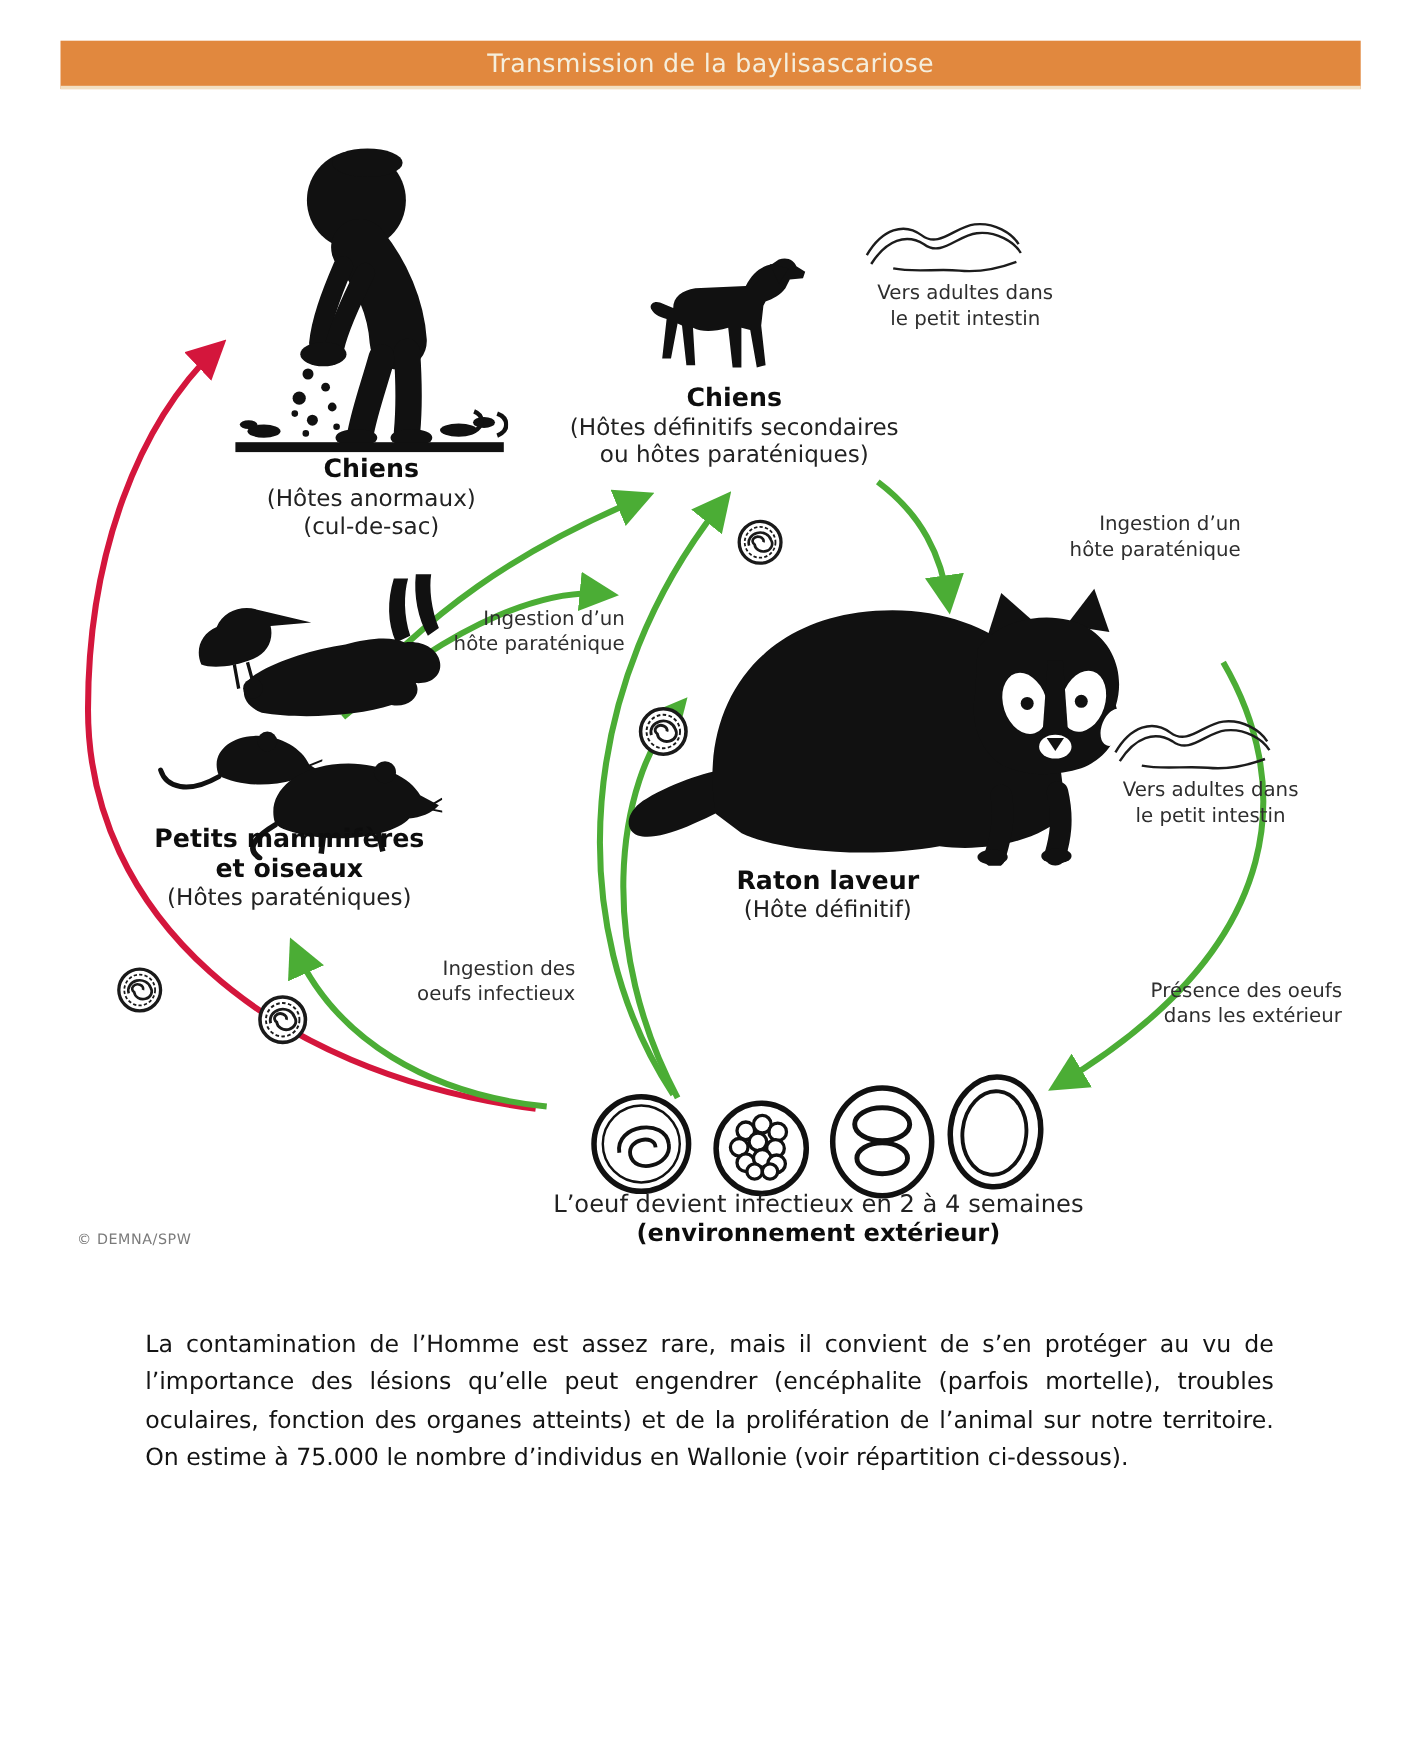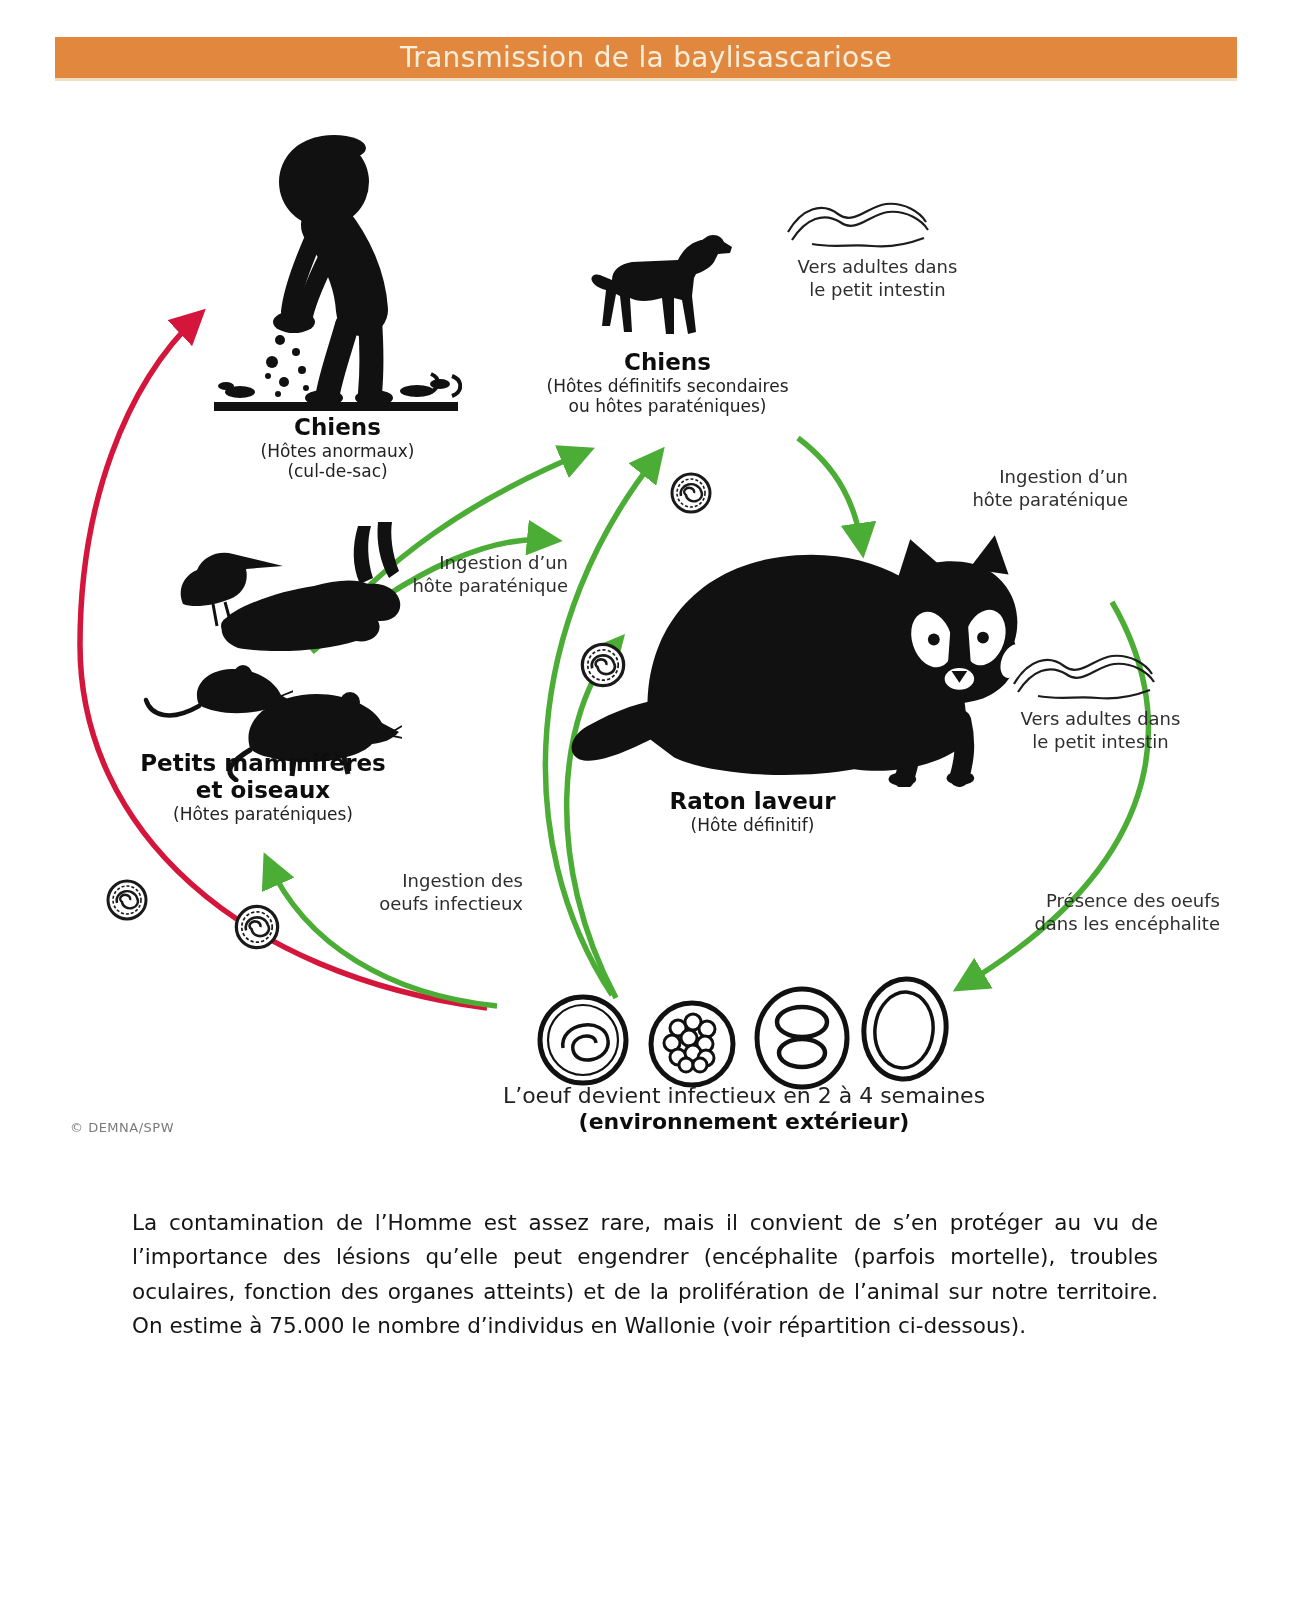--- a/index.html
+++ b/index.html
@@ -5,25 +5,25 @@
   :root{
     --orange:#E1883E; --green:#4BAD35; --red:#D4163C; --ink:#111111; --txt:#1A1A1A;
   }
   html,body{margin:0;padding:0;background:#ffffff;}
   #page{position:relative;width:1290px;height:1597px;background:#fff;overflow:hidden;
         font-family:"DejaVu Sans","Liberation Sans",sans-serif;color:var(--txt);}
   .abs{position:absolute;}
   .header-bar{left:55px;top:37px;width:1182px;height:41px;background:var(--orange);
               display:flex;align-items:center;justify-content:center;
               border-bottom:3px solid #f2dfc2;}
-  .header-title{color:#F5EEDC;font-size:28px;font-weight:500;letter-spacing:.3px;}
+  .header-title{color:#F5EEDC;font-size:23px;font-weight:500;letter-spacing:.3px;}
   .lbl{white-space:pre-line;font-size:18px;line-height:1.25;color:#2e2e2e;text-align:center;}
   .lbl.left{text-align:right;}
   .node-title{font-weight:bold;font-size:23px;color:#0d0d0d;line-height:1.18;}
-  .node-sub{font-size:17px;color:#222;line-height:1.18;}
+  .node-sub{font-size:21px;color:#222;line-height:1.18;}
   .center{text-align:center;}
   .credit{font-size:13px;color:#7a7a7a;letter-spacing:.5px;}
   .bodytext{width:1026px;font-size:21.5px;line-height:1.6;color:#141414;
             text-align:justify;font-weight:500;}
   .bodytext p{margin:0;}
   svg{display:block;}
   .stroke-green{stroke:var(--green);}
   .stroke-red{stroke:var(--red);}
   .mk-green{fill:var(--green);}
   .mk-red{fill:var(--red);}
@@ -246,21 +246,21 @@
 le petit intestin</div>
   <div class="abs lbl" style="left:993px;top:708px;width:215px">Vers adultes dans
 le petit intestin</div>
   <div class="abs lbl left" style="left:358px;top:552px;width:210px">Ingestion d’un
 hôte paraténique</div>
   <div class="abs lbl left" style="left:918px;top:466px;width:210px">Ingestion d’un
 hôte paraténique</div>
   <div class="abs lbl left" style="left:333px;top:870px;width:190px">Ingestion des
 oeufs infectieux</div>
   <div class="abs lbl left" style="left:1000px;top:890px;width:220px">Présence des oeufs
-dans les encéphalite</div>
+dans les extérieur</div>
 
   <div class="abs center" style="left:438px;top:1083px;width:612px">
     <div class="node-sub" style="font-size:22px">L’oeuf devient infectieux en 2 à 4 semaines</div>
     <div class="node-title" style="font-size:22px">(environnement extérieur)</div>
   </div>
 
   <div class="abs credit" style="left:70px;top:1120px">© DEMNA/SPW</div>
 
   <div class="abs bodytext" style="left:132px;top:1206px">
     <p>La contamination de l’Homme est assez rare, mais il convient de s’en protéger au vu de l’importance des lésions qu’elle peut engendrer (encéphalite (parfois mortelle), troubles oculaires, fonction des organes atteints) et de la prolifération de l’animal sur notre territoire. On estime à 75.000 le nombre d’individus en Wallonie (voir répartition ci-dessous).</p>

